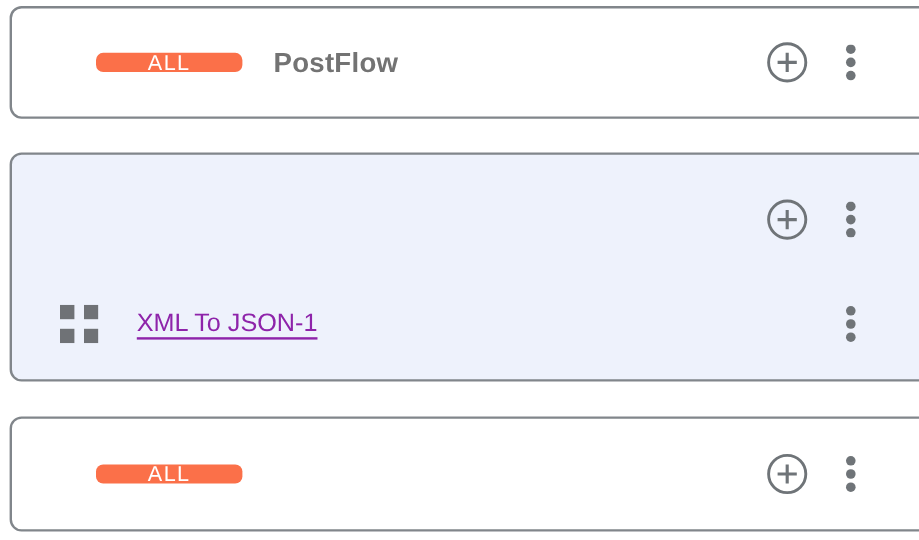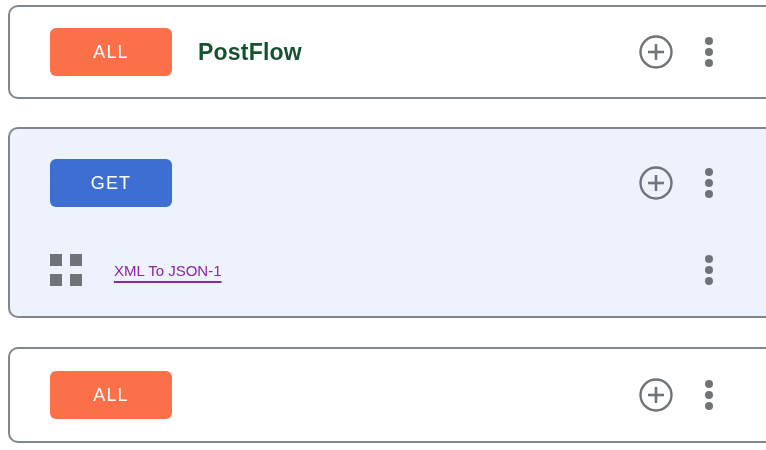--- a/index.html
+++ b/index.html
@@ -33,37 +33,38 @@
     display: flex;
     align-items: center;
     padding-left: 40px;
   }
   .card-selected .flow-header {
     bottom: auto;
     height: 108px;
   }
   .badge {
     min-width: 122px;
-    height: 48px;
+    height: 16px;
     box-sizing: border-box;
     border-radius: 6px;
     color: #ffffff;
     font-size: 18px;
     font-weight: 500;
     letter-spacing: 1.2px;
     display: inline-flex;
     align-items: center;
     justify-content: center;
     flex: none;
+    margin-left: 30px;
   }
   .flow-title {
     margin-left: 26px;
     font-size: 23px;
     font-weight: 700;
-    color: #14532d;
+    color: #737373;
     letter-spacing: 0.2px;
     white-space: nowrap;
   }
   .icon-btn {
     position: absolute;
     top: 50%;
     transform: translateY(-50%);
     background: none;
     border: none;
     padding: 0;
@@ -78,21 +79,21 @@
     position: absolute;
     left: 0; right: 0;
     top: 113px;
     height: 56px;
     display: flex;
     align-items: center;
     padding-left: 40px;
   }
   .policy-link {
     margin-left: 32px;
-    font-size: 15px;
+    font-size: 21px;
     font-weight: 400;
     text-decoration: underline;
     text-decoration-thickness: 2px;
     text-underline-offset: 5px;
     white-space: nowrap;
     cursor: pointer;
   }
   .grid-icon { flex: none; line-height: 0; }
 </style>
 </head>
@@ -114,21 +115,20 @@
         <circle cx="5" cy="4" r="4" fill="#6F7478"></circle>
         <circle cx="5" cy="15" r="4" fill="#6F7478"></circle>
         <circle cx="5" cy="26" r="4" fill="#6F7478"></circle>
       </svg>
     </button>
   </div>
 </section>
 
 <section class="flow-card card-selected" style="background-color: rgb(238, 242, 252);">
   <div class="flow-header">
-    <span class="badge" style="background-color: rgb(61, 111, 211);">GET</span>
     <button class="icon-btn add-btn">
       <svg width="36" height="36" viewBox="0 0 36 36">
         <circle cx="18" cy="18" r="15.5" fill="none" stroke="#6F7478" stroke-width="2.4"></circle>
         <line x1="10" y1="18" x2="26" y2="18" stroke="#6F7478" stroke-width="2.6"></line>
         <line x1="18" y1="10" x2="18" y2="26" stroke="#6F7478" stroke-width="2.6"></line>
       </svg>
     </button>
     <button class="icon-btn kebab-btn">
       <svg width="10" height="30" viewBox="0 0 10 30">
         <circle cx="5" cy="4" r="4" fill="#6F7478"></circle>

